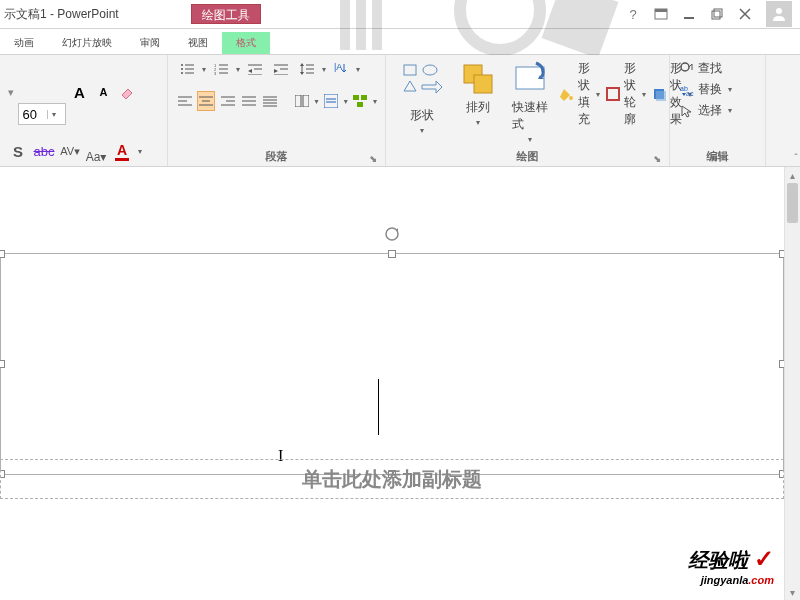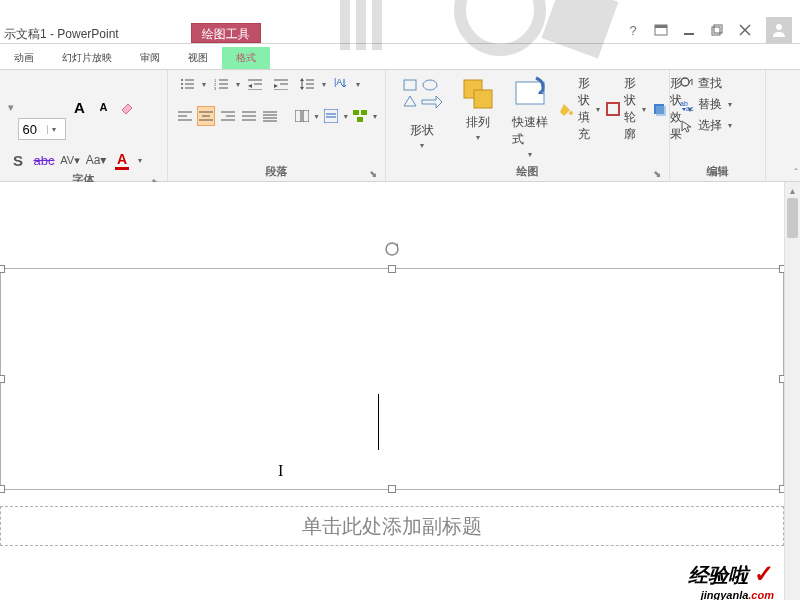--- a/index.html
+++ b/index.html
@@ -1,18 +1,18 @@
 <!DOCTYPE html>
 <html><head>
 <meta charset="utf-8">
 <style>
 * { margin: 0; padding: 0; box-sizing: border-box; font-family: "Microsoft YaHei", sans-serif; }
 body { background: #fff; width: 800px; height: 600px; overflow: hidden; position: relative; }
 
-.titlebar { height: 44px; background: #fff; display: flex; align-items: flex-end; border-bottom: 1px solid #d4d4d4; }
+.titlebar { height: 29px; background: #fff; display: flex; align-items: center; border-bottom: 1px solid #d4d4d4; }
 .title-left { font-size: 12px; color: #444; padding-left: 4px; }
 .title-tab { background: #c05069; color: #fff; font-size: 12px; padding: 0 10px; height: 20px; line-height: 20px; margin-left: 72px; border: 1px solid #b04050; }
 .win-controls { margin-left: auto; display: flex; align-items: center; gap: 6px; padding-right: 8px; }
 .win-btn { width: 22px; height: 22px; display: flex; align-items: center; justify-content: center; color: #666; font-size: 14px; cursor: pointer; }
 .win-btn.help { font-size: 13px; color: #777; }
 .user-icon { width: 26px; height: 26px; background: #d0d0d0; display: flex; align-items: center; justify-content: center; margin-left: 4px; }
 .user-icon svg { width: 16px; height: 16px; fill: #fff; }
 
 .tabs { height: 26px; display: flex; align-items: flex-end; border-bottom: 1px solid #d4d4d4; background: #fff; }
 .tab { font-size: 10px; color: #444; padding: 4px 14px; cursor: pointer; }
@@ -25,21 +25,21 @@
 .group-launcher { position: absolute; right: 0; bottom: 0; font-size: 9px; color: #888; cursor: pointer; }
 
 .font-row1 { display: flex; align-items: center; gap: 4px; }
 .font-size { width: 48px; height: 22px; border: 1px solid #c0c0c0; background: #fff; display: flex; align-items: center; padding: 0 4px; font-size: 13px; margin-top: 44px; }
 .font-size-dd { width: 14px; border-left: 1px solid #c0c0c0; text-align: center; color: #666; margin-left: auto; font-size: 8px; }
 .icon-btn { width: 20px; height: 20px; display: flex; align-items: center; justify-content: center; cursor: pointer; font-size: 13px; }
 .font-row3 { display: flex; align-items: center; gap: 6px; margin-top: 8px; }
 .bold-s { font-weight: bold; color: #555; font-size: 15px; }
 .strike { text-decoration: line-through; color: #6d28d9; }
 .av { font-size: 11px; color: #555; }
-.aa { font-size: 12px; color: #555; }
+.aa { font-size: 12px; color: #555; margin-top: 12px; }
 .font-color { display: flex; flex-direction: column; align-items: center; }
 .font-color-a { font-weight: bold; font-size: 14px; color: #c00; }
 .font-color-bar { width: 14px; height: 3px; background: #c00; }
 
 .para-row { display: flex; align-items: center; gap: 4px; }
 .para-btn { width: 22px; height: 20px; display: flex; align-items: center; justify-content: center; cursor: pointer; }
 .para-btn.active { background: #ffd8a8; border: 1px solid #e8a860; }
 
 .draw-body { display: flex; gap: 4px; align-items: flex-start; }
 .big-btn { display: flex; flex-direction: column; align-items: center; gap: 2px; padding: 2px 6px; cursor: pointer; }
@@ -52,21 +52,21 @@
 .edit-body { display: flex; flex-direction: column; gap: 2px; }
 .collapse-btn { position: absolute; right: 2px; bottom: 2px; font-size: 11px; color: #888; cursor: pointer; }
 
 .canvas-area { position: relative; height: 433px; background: #fff; display: flex; }
 .canvas-main { flex: 1; position: relative; padding: 14px 18px; }
 .scrollbar-v { width: 16px; background: #f0f0f0; border-left: 1px solid #e0e0e0; position: relative; }
 .scroll-arrow { height: 16px; display: flex; align-items: center; justify-content: center; color: #888; font-size: 10px; cursor: pointer; }
 .scroll-thumb { position: absolute; top: 16px; left: 2px; right: 2px; height: 40px; background: #c8c8c8; border-radius: 2px; }
 
 .placeholder-box { position: absolute; border: 1px dashed #b0b0b0; }
-.box-subtitle { left: 0; right: 0; top: 324px; height: 40px; display: flex; align-items: center; justify-content: center; font-size: 20px; color: #888; }
+.box-subtitle { left: 0; right: 0; top: 292px; height: 40px; display: flex; align-items: center; justify-content: center; font-size: 20px; color: #888; font-weight: bold; }
 .selection-box { position: absolute; left: 0; right: 0; top: 86px; height: 222px; border: 1px solid #b0b0b0; }
 .sel-handle { position: absolute; width: 8px; height: 8px; background: #fff; border: 1px solid #888; }
 .sel-handle.tl { left: -4px; top: -4px; }
 .sel-handle.tr { right: -4px; top: -4px; }
 .sel-handle.bl { left: -4px; bottom: -4px; }
 .sel-handle.br { right: -4px; bottom: -4px; }
 .sel-handle.tm { left: 50%; margin-left: -4px; top: -4px; }
 .sel-handle.bm { left: 50%; margin-left: -4px; bottom: -4px; }
 .sel-handle.ml { left: -4px; top: 50%; margin-top: -4px; }
 .sel-handle.mr { right: -4px; top: 50%; margin-top: -4px; }

